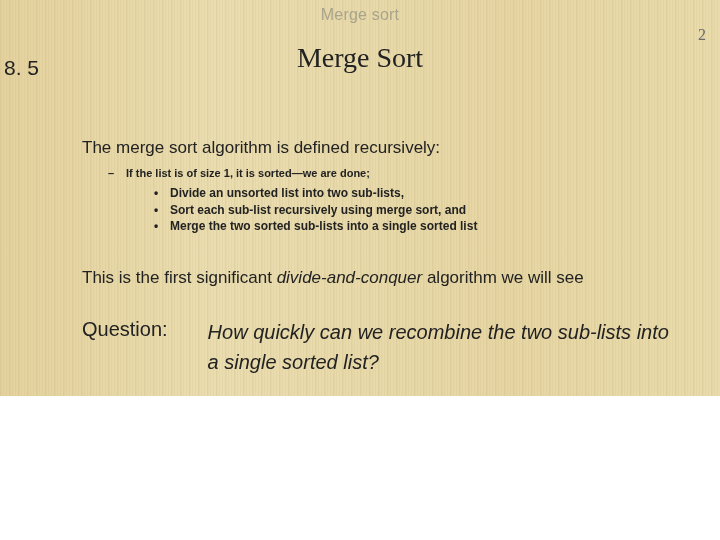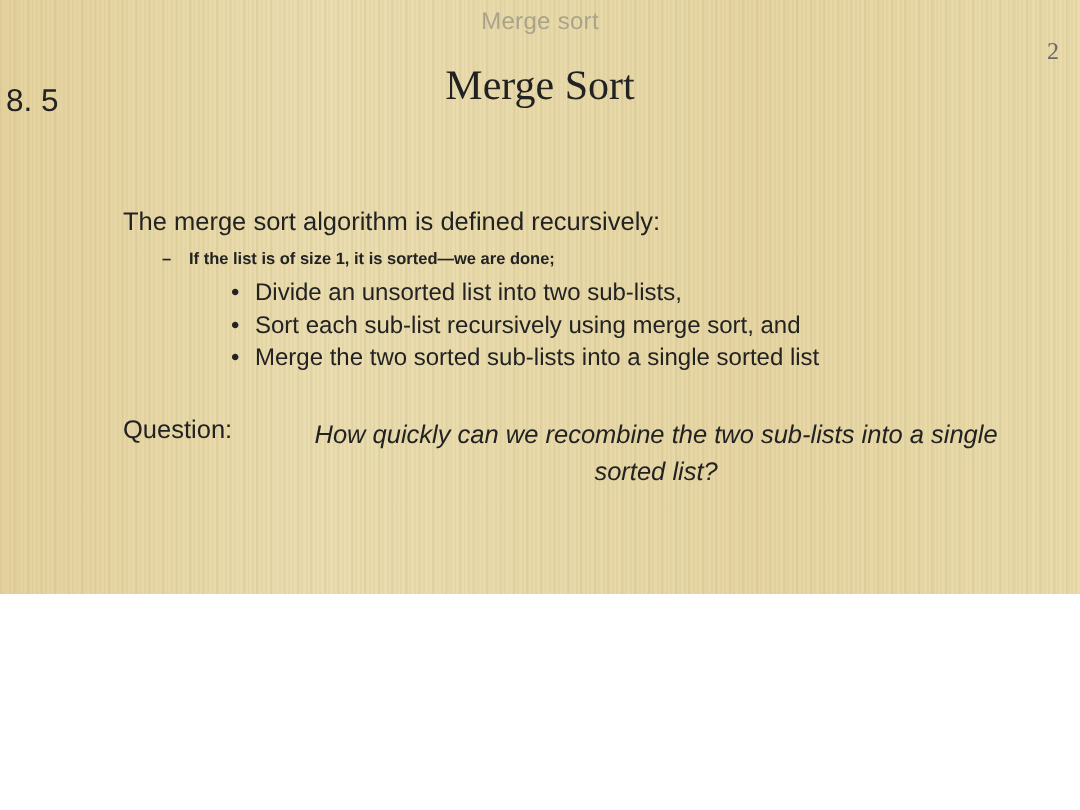--- a/index.html
+++ b/index.html
@@ -96,40 +96,39 @@
   }
   .bullet-list {
     list-style: none;
     padding: 0;
     margin: 6px 0 0 72px;
   }
   .bullet-list li {
     position: relative;
     padding-left: 16px;
     margin: 0 0 2px 0;
-    font-size: 16px;
-    font-weight: normal;
+    font-size: 12px;
+    font-weight: bold;
   }
   .bullet-list li::before {
     content: "•";
     position: absolute;
     left: 0;
     top: 0;
   }
   .para2 {
     margin: 34px 0 0 0;
     font-size: 17px;
   }
   .ital { font-style: italic; }
   .qa {
     margin: 28px 0 0 0;
     display: flex;
     gap: 40px;
-    font-size: 17px;
-    text-align: center;
+    font-size: 20px;
   }
   .qa .qlabel { flex: 0 0 auto; }
   .qa .qtext { flex: 1 1 auto; line-height: 1.5; font-style: italic; }
 </style>
 </head>
 <body>
 
 <div class="slide">
 
   <div class="kicker">Merge sort</div>
@@ -147,20 +146,23 @@
     <ul class="dash-list">
       <li>If the list is of size 1, it is sorted—we are done;</li>
     </ul>
 
     <ul class="bullet-list">
       <li>Divide an unsorted list into two sub-lists,</li>
       <li>Sort each sub-list recursively using merge sort, and</li>
       <li>Merge the two sorted sub-lists into a single sorted list</li>
     </ul>
 
+    <p class="para2">
+      <span>This is the first significant </span><span class="ital">divide-and-conquer</span><span> algorithm we will see</span>
+    </p>
 
     <div class="qa">
       <div class="qlabel">Question:</div>
       <div class="qtext">How quickly can we recombine the two sub-lists into a single sorted list?</div>
     </div>
 
   </div>
 
 </div>
 

